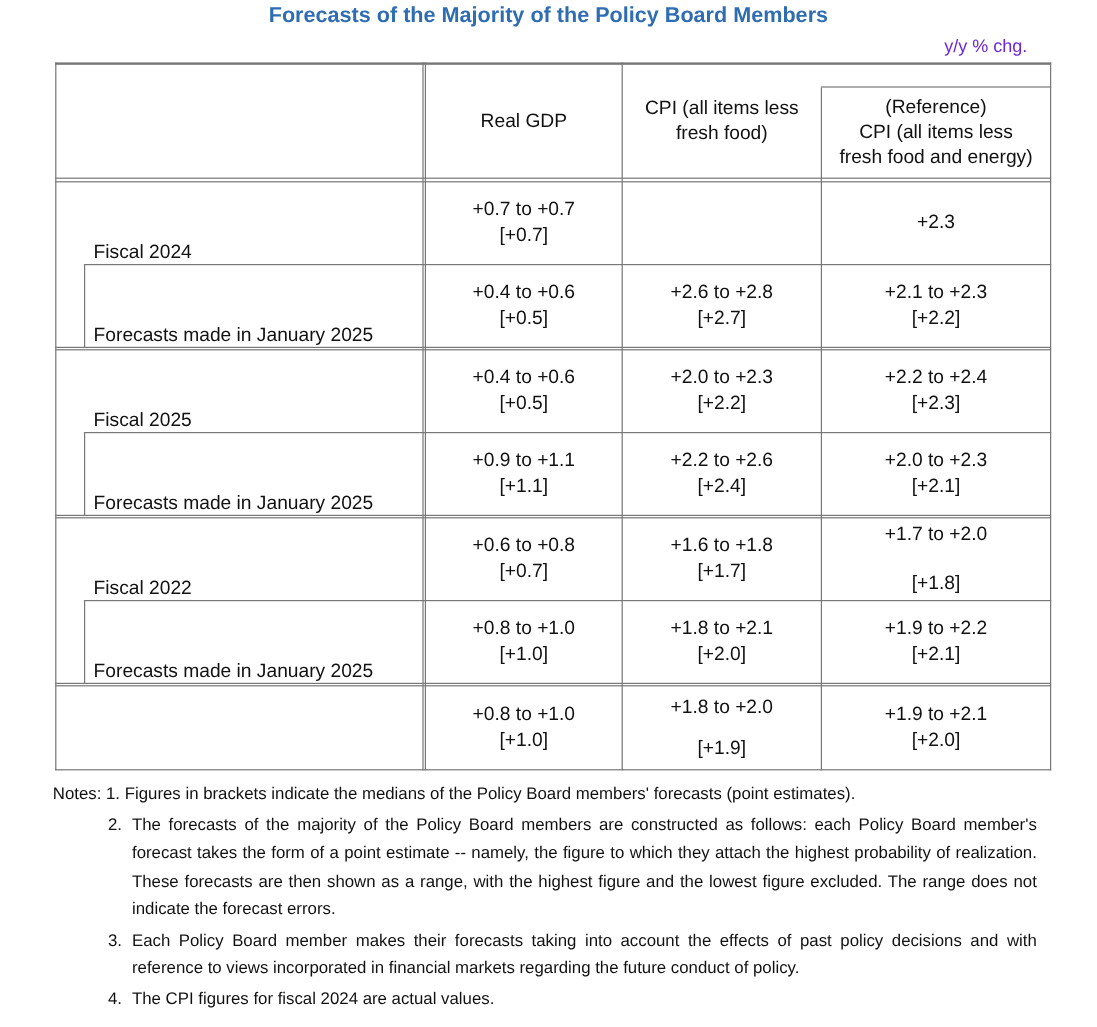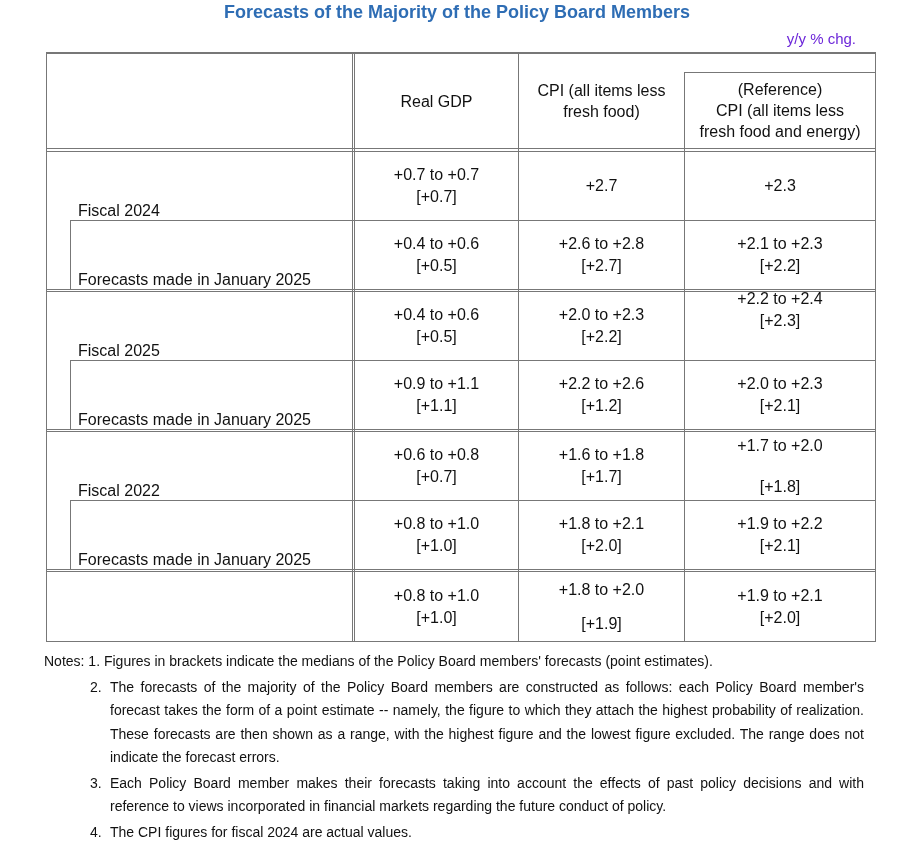--- a/index.html
+++ b/index.html
@@ -84,23 +84,20 @@
     <span>fresh food and energy)</span>
   </div>
 
   <div class="rowlabel" style="left:32px;top:100px;height:68px;">
     <span>Fiscal 2024</span>
   </div>
   <div class="cell" style="left:309px;top:100px;width:163px;height:68px;">
     <span>+0.7 to +0.7</span>
     <span>[+0.7]</span>
   </div>
-  <div class="cell" style="left:473px;top:100px;width:165px;height:68px;">
-    <span>+2.7</span>
-  </div>
   <div class="cell" style="left:639px;top:100px;width:190px;height:68px;">
     <span>+2.3</span>
   </div>
 
   <div class="rowlabel" style="left:32px;top:169px;height:68px;">
     <span>Forecasts made in January 2025</span>
   </div>
   <div class="cell" style="left:309px;top:169px;width:163px;height:68px;">
     <span>+0.4 to +0.6</span>
     <span>[+0.5]</span>
@@ -118,35 +115,35 @@
     <span>Fiscal 2025</span>
   </div>
   <div class="cell" style="left:309px;top:240px;width:163px;height:68px;">
     <span>+0.4 to +0.6</span>
     <span>[+0.5]</span>
   </div>
   <div class="cell" style="left:473px;top:240px;width:165px;height:68px;">
     <span>+2.0 to +2.3</span>
     <span>[+2.2]</span>
   </div>
-  <div class="cell" style="left:639px;top:224px;width:190px;height:68px;">
+  <div class="cell" style="left:639px;top:240px;width:190px;height:68px;">
     <span>+2.2 to +2.4</span>
     <span>[+2.3]</span>
   </div>
 
   <div class="rowlabel" style="left:32px;top:309px;height:68px;">
     <span>Forecasts made in January 2025</span>
   </div>
   <div class="cell" style="left:309px;top:309px;width:163px;height:68px;">
     <span>+0.9 to +1.1</span>
     <span>[+1.1]</span>
   </div>
   <div class="cell" style="left:473px;top:309px;width:165px;height:68px;">
     <span>+2.2 to +2.6</span>
-    <span>[+1.2]</span>
+    <span>[+2.4]</span>
   </div>
   <div class="cell" style="left:639px;top:309px;width:190px;height:68px;">
     <span>+2.0 to +2.3</span>
     <span>[+2.1]</span>
   </div>
 
   <div class="rowlabel" style="left:32px;top:380px;height:68px;">
     <span>Fiscal 2022</span>
   </div>
   <div class="cell" style="left:309px;top:380px;width:163px;height:68px;">

